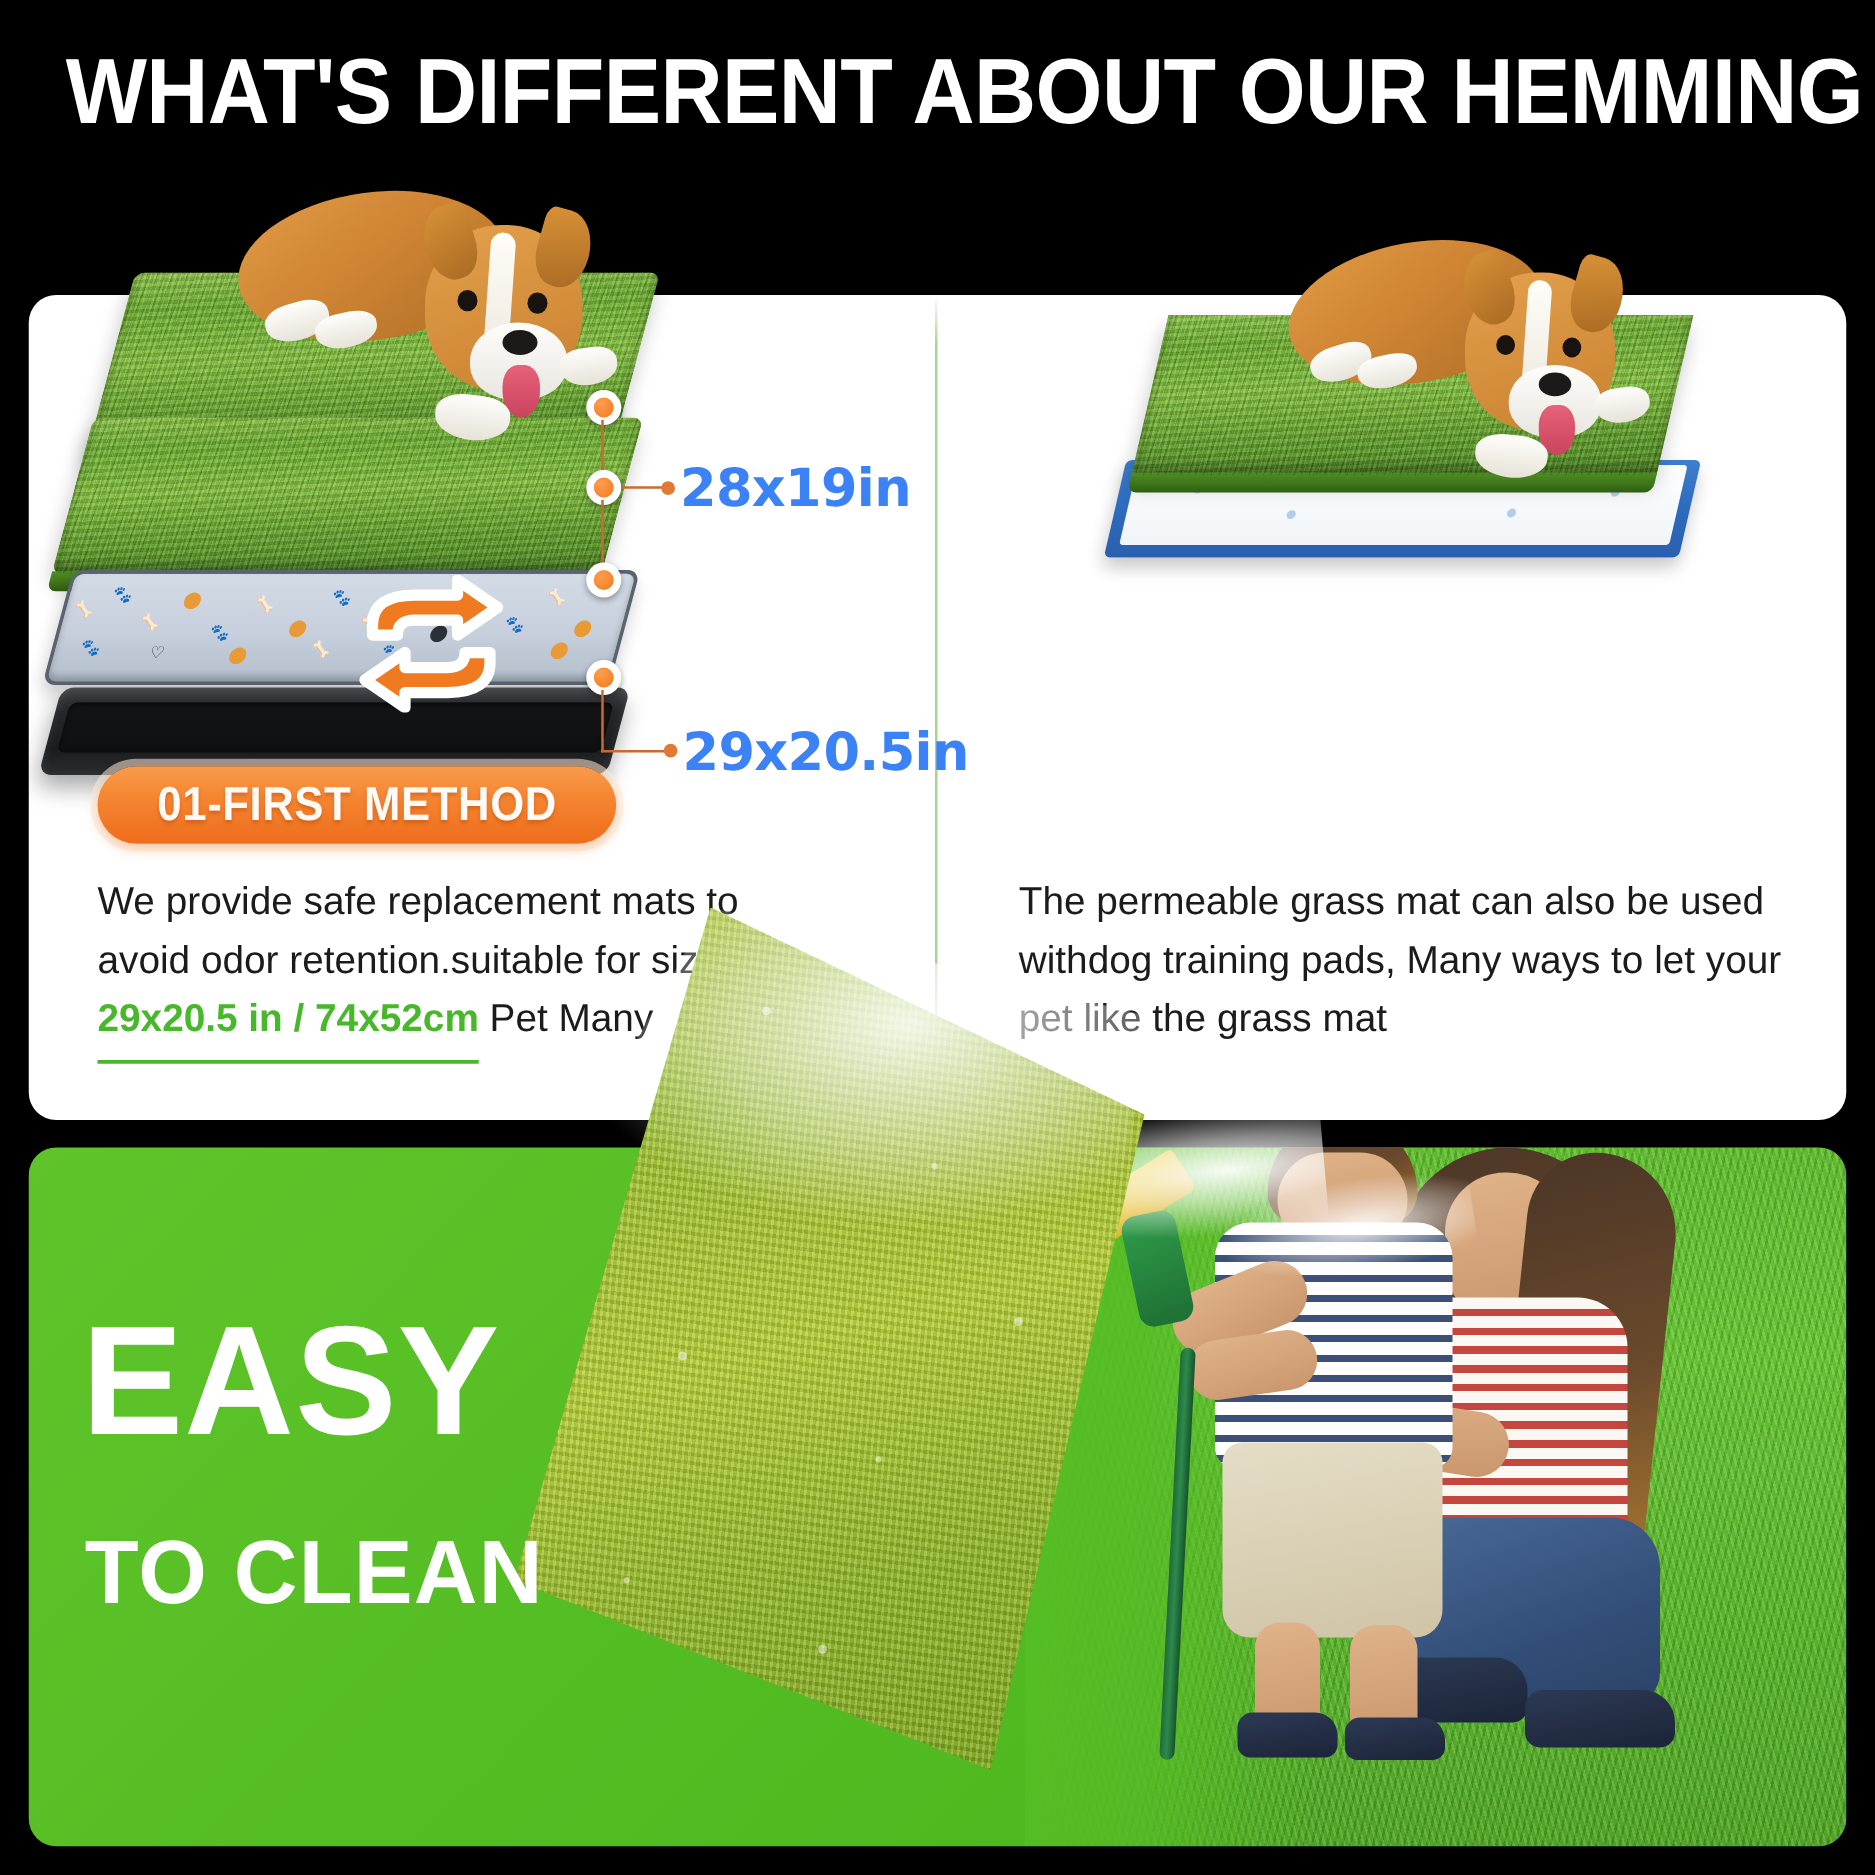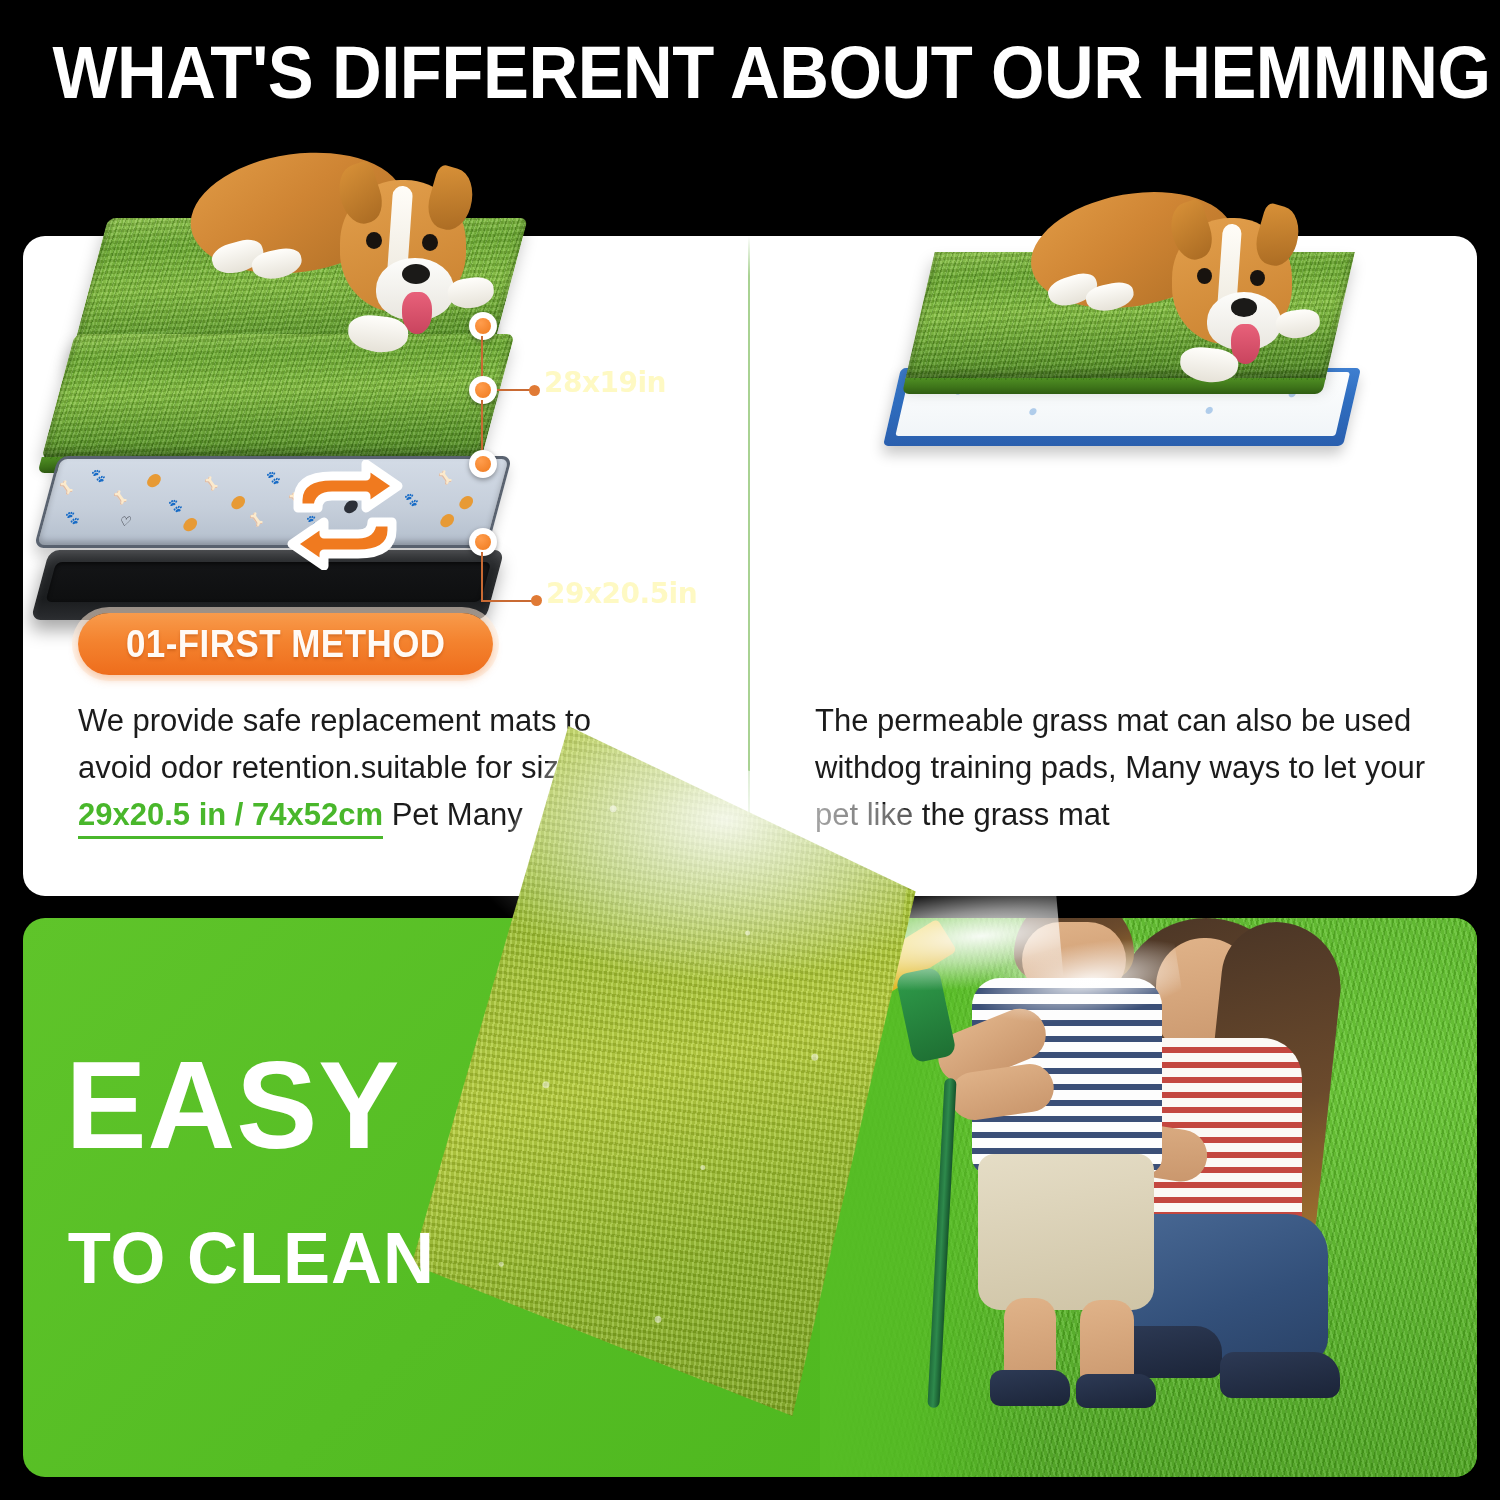--- a/index.html
+++ b/index.html
@@ -96,21 +96,21 @@
   
   .swap{position:absolute;left:240px;top:292px;width:130px;height:110px;}
 
   
   .dot{position:absolute;width:28px;height:28px;border-radius:50%;background:#ffffff;
        box-shadow:0 2px 5px rgba(0,0,0,.35);}
   .dot i{position:absolute;left:6px;top:6px;width:16px;height:16px;border-radius:50%;
        background:radial-gradient(circle at 35% 30%,#ff9d4d,#ef7a1e);display:block;}
   .lead{position:absolute;background:#c96a33;}
   .tipdot{position:absolute;width:11px;height:11px;border-radius:50%;background:#e07a35;}
-  .calltext{position:absolute;color:#fef9c3;font-weight:700;font-size:28px;letter-spacing:-0.5px;
+  .calltext{position:absolute;color:#3b82f6;font-weight:700;font-size:42px;letter-spacing:-0.5px;
     font-family:"DejaVu Sans","Liberation Sans",sans-serif;white-space:nowrap;}
 
   
   .orbadge{
     position:absolute;left:700px;top:354px;width:96px;height:96px;border-radius:50%;
     background:radial-gradient(circle at 35% 28%,#7fd143 0%,#5cba2c 55%,#4aa81f 100%);
     box-shadow:0 0 0 7px rgba(160,230,110,.30), 0 0 22px 10px rgba(150,225,100,.35);
     display:flex;align-items:center;justify-content:center;
   }
   .orbadge span{
@@ -142,21 +142,21 @@
     display:flex;align-items:center;justify-content:center;padding:0 34px;
   }
   .pill span{
     color:#fffaf5;font-weight:700;font-size:38px;letter-spacing:0.5px;
     font-family:"Liberation Sans Narrow","Liberation Sans",sans-serif;
     transform:scaleX(.92);white-space:nowrap;
     text-shadow:0 2px 3px rgba(160,60,0,.35);
   }
   .para{position:absolute;color:#1b1b1b;font-size:31px;line-height:1.52;
     font-family:"Liberation Sans",sans-serif;}
-  .para .hl{color:#49b72b;font-weight:700;border-bottom:3px solid #49b72b;padding-bottom:4px;}
+  .para .hl{color:#49b72b;font-weight:700;border-bottom:3px solid #49b72b;padding-bottom:16px;}
 
   
   .greenpanel{
     position:absolute;left:23px;top:918px;width:1454px;height:559px;border-radius:22px;
     background:linear-gradient(135deg,#5fc42a 0%,#55bd24 40%,#49b31b 100%);
     overflow:hidden;
   }
   .easy{position:absolute;left:62px;top:1043px;color:#fff;font-weight:700;
     font-family:"Liberation Sans Narrow","Liberation Sans",sans-serif;
     font-size:124px;letter-spacing:1px;line-height:1;transform:scaleX(.98);}

